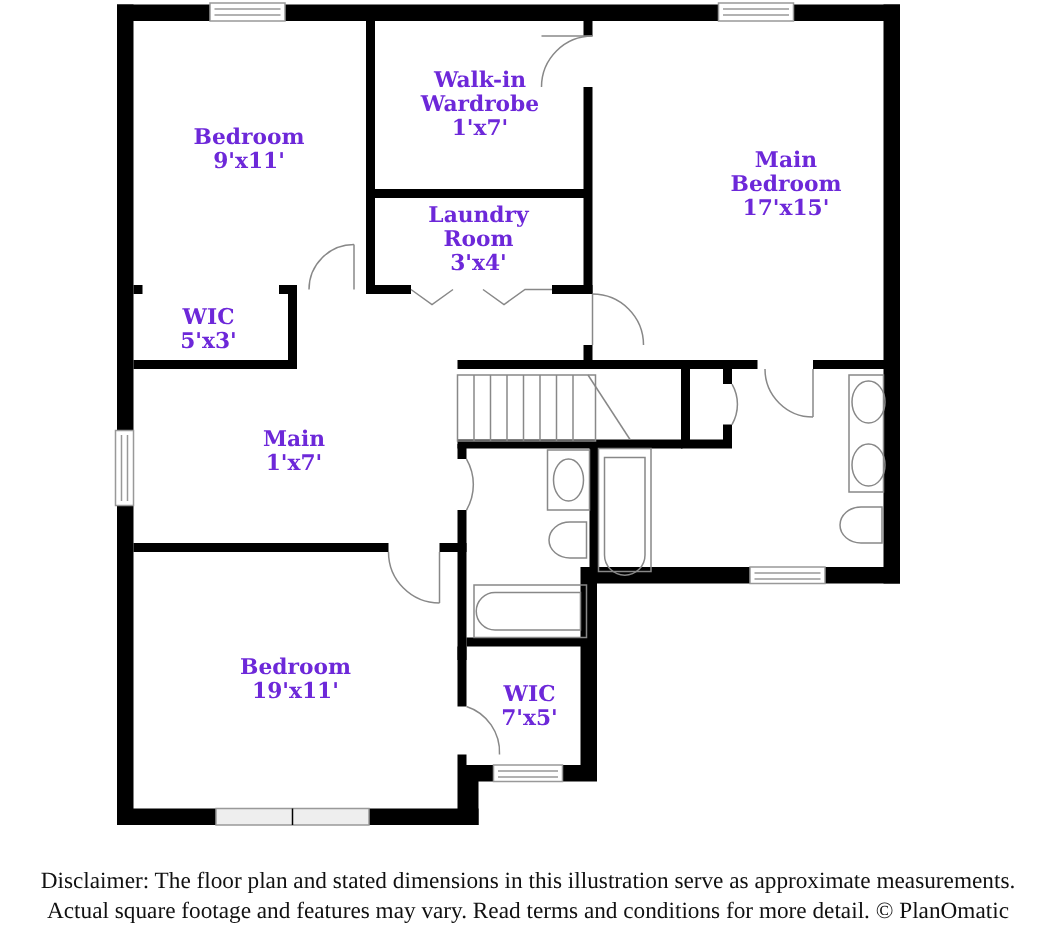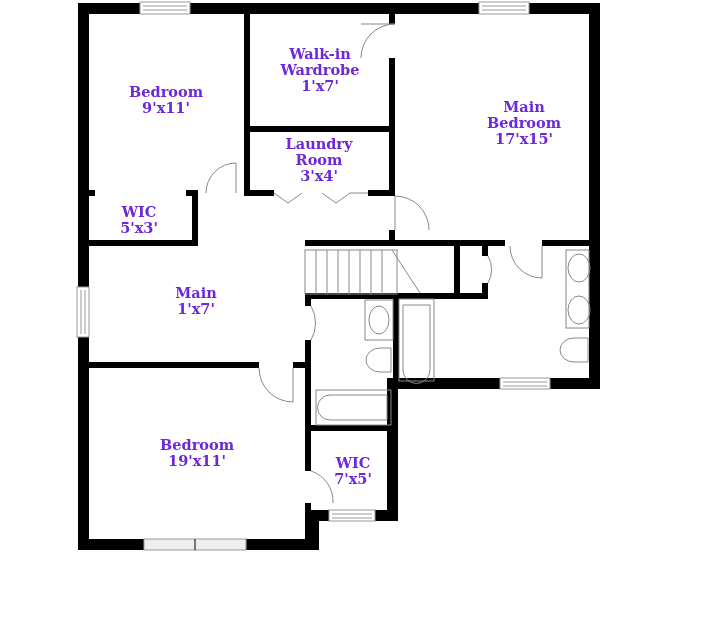--- a/index.html
+++ b/index.html
@@ -177,13 +177,15 @@
 <div class="room-label" style="left:197px; top:453px;">
   <span>Bedroom</span>
   <span>19'x11'</span>
 </div>
 <div class="room-label" style="left:353px; top:471px;">
   <span>WIC</span>
   <span>7'x5'</span>
 </div>
 
 <div class="disclaimer">
+  <div>Disclaimer: The floor plan and stated dimensions in this illustration serve as approximate measurements.</div>
+  <div>Actual square footage and features may vary. Read terms and conditions for more detail. © PlanOmatic</div>
 </div>
 
 </body></html>

